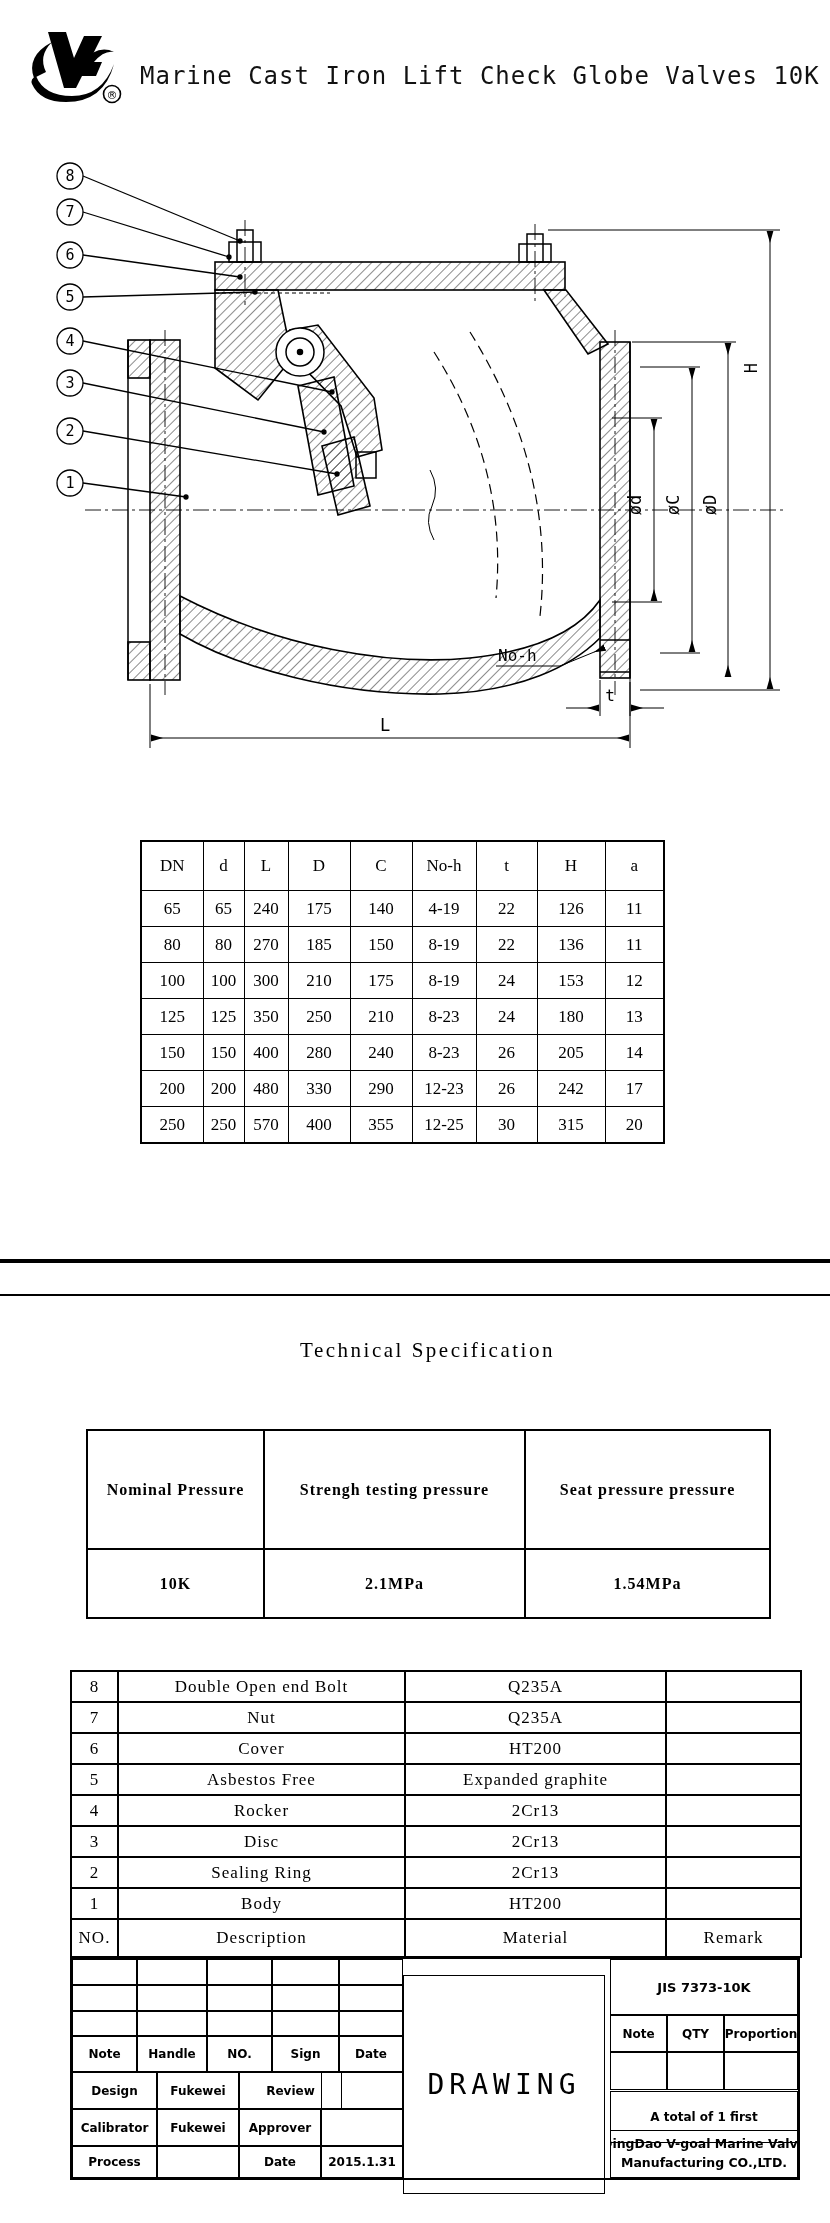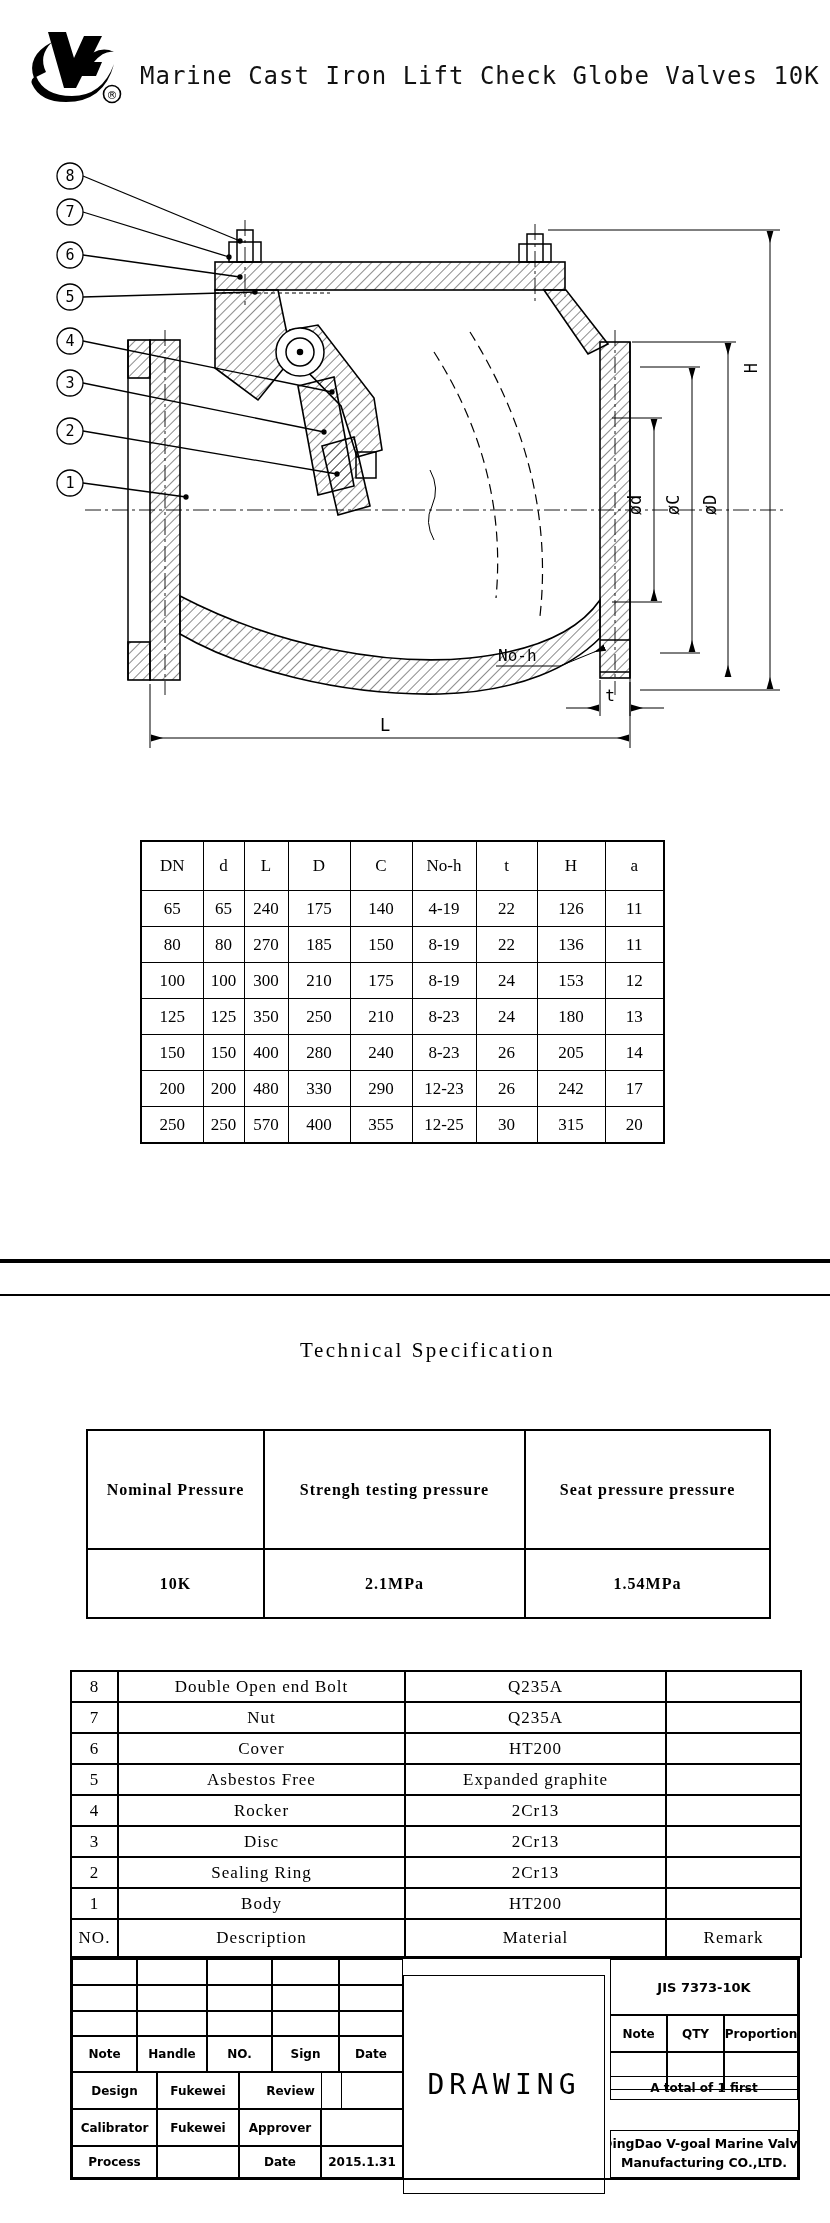--- a/index.html
+++ b/index.html
@@ -408,20 +408,20 @@
 
     <div class="tb drw" style="left:331px;top:16px;width:202px;height:219px">DRAWING</div>
 
     <div class="tb jis" style="left:538px;top:0;width:188px;height:56px">JIS 7373-10K</div>
     <div class="tb" style="left:538px;top:56px;width:57px;height:37px">Note</div>
     <div class="tb" style="left:595px;top:56px;width:57px;height:37px">QTY</div>
     <div class="tb sm" style="left:652px;top:56px;width:74px;height:37px">Proportion</div>
     <div class="tb" style="left:538px;top:93px;width:57px;height:38px"></div>
     <div class="tb" style="left:595px;top:93px;width:57px;height:38px"></div>
     <div class="tb" style="left:652px;top:93px;width:74px;height:38px"></div>
-    <div class="tb" style="left:538px;top:117px;width:188px;height:24px">A total of 1 first</div>
+    <div class="tb" style="left:538px;top:132px;width:188px;height:52px">A total of 1 first</div>
     <div class="tb co" style="left:538px;top:171px;width:188px;height:48px">
       <span>QingDao V-goal Marine Valve</span>
       <span>Manufacturing CO.,LTD.</span>
     </div>
   </div>
 
 </div>
 
 </body></html>

